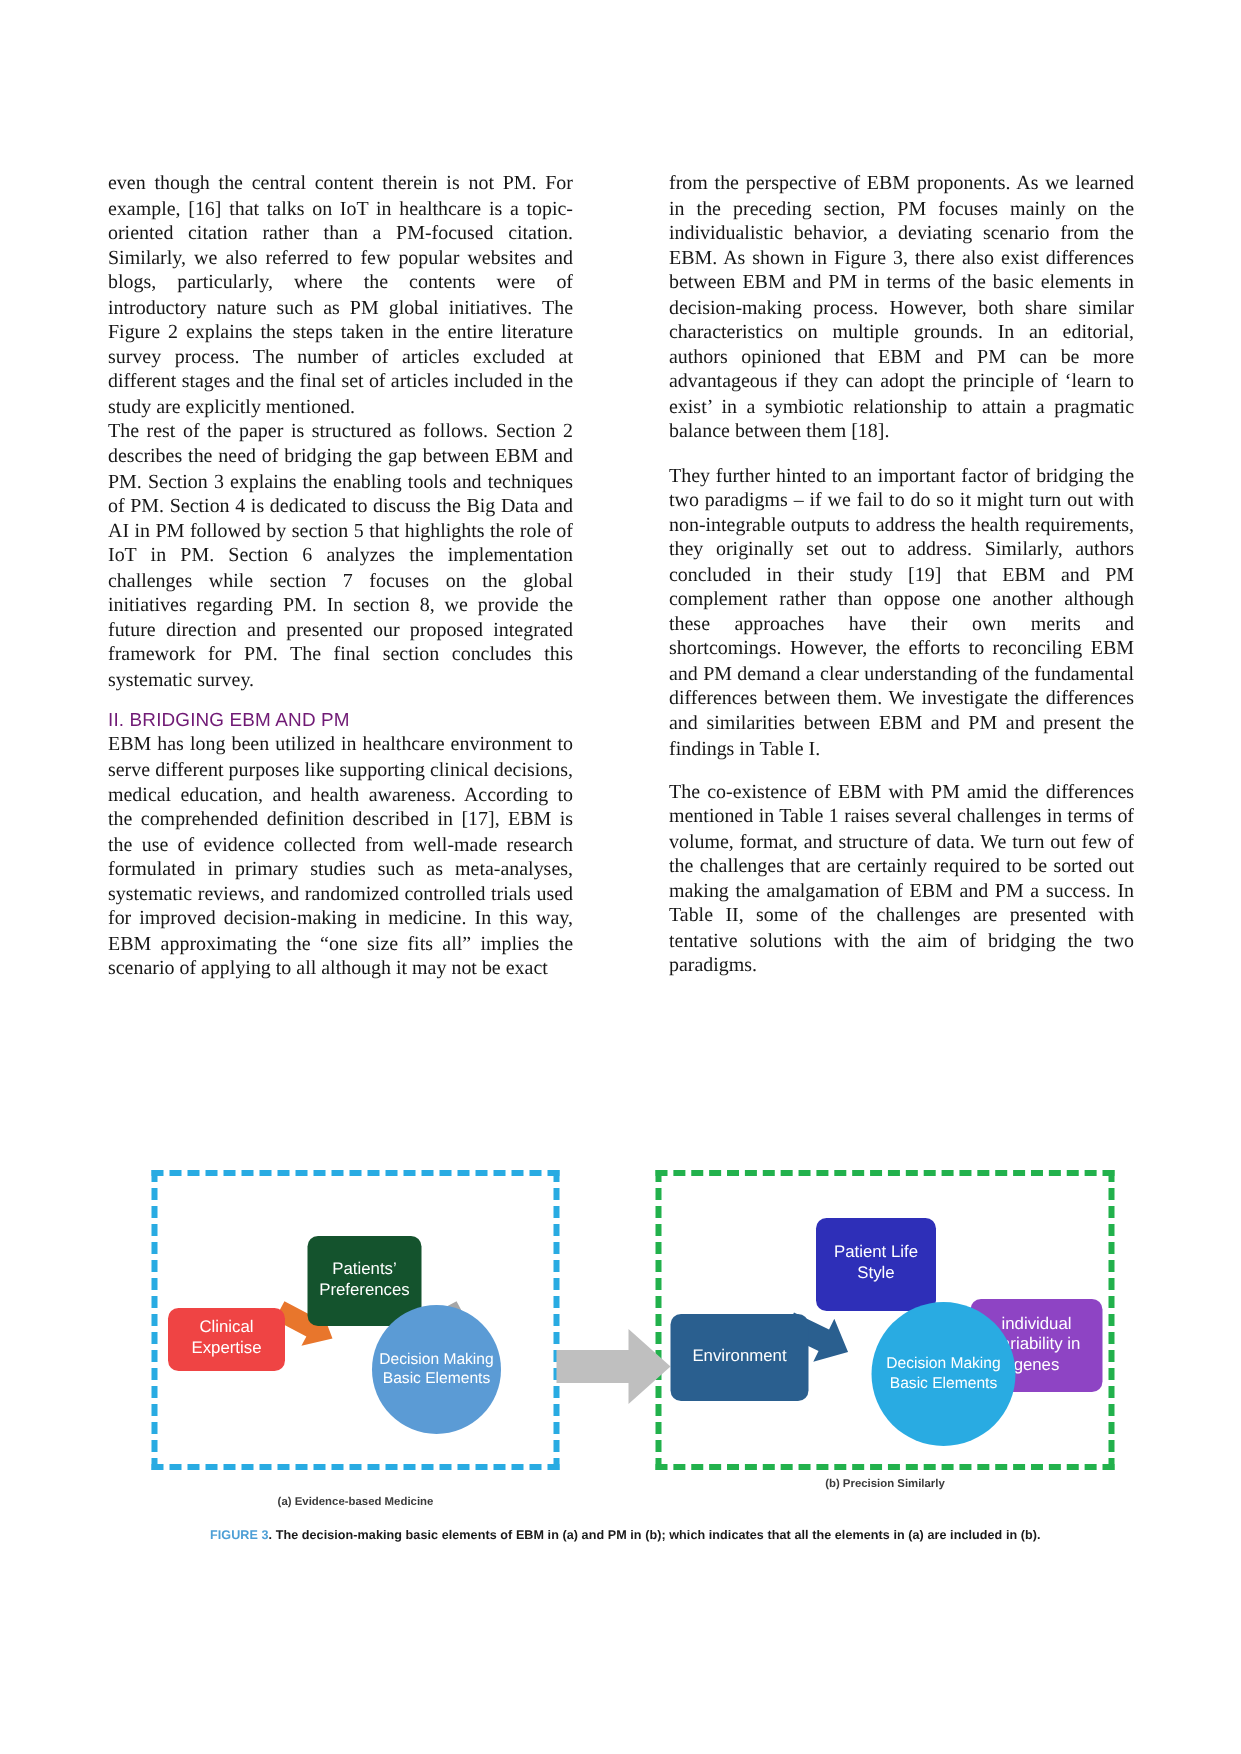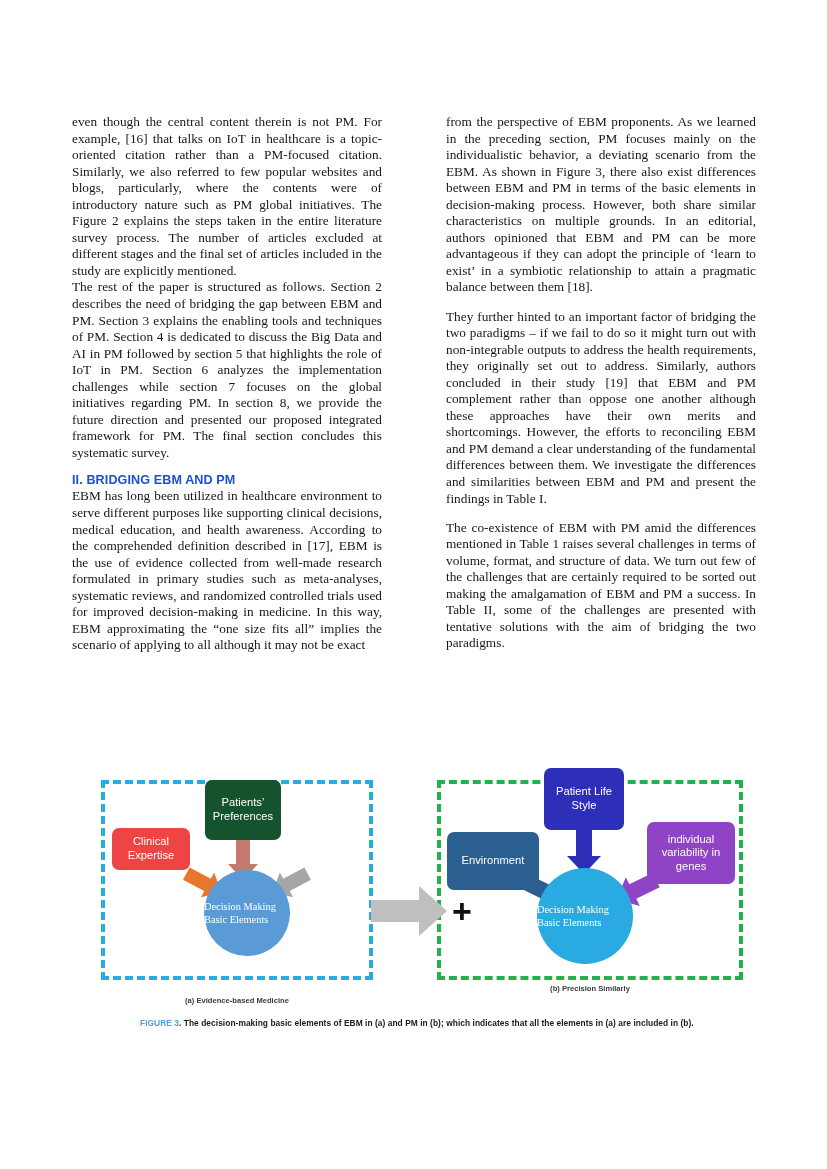--- a/index.html
+++ b/index.html
@@ -31,23 +31,23 @@
     text-justify:inter-word;
     hyphens:none;
     color:#171717;
   }
   p.gap { margin-top:12.5px; }
 
   h2.section-heading {
     margin:12px 0 1px 0;
     font-family:"Liberation Sans", sans-serif;
     font-size:12.6px;
-    font-weight:bold;
+    font-weight:normal;
     letter-spacing:0.1px;
-    color:#1d4ed8;
+    color:#701a75;
   }
 
   
   .figure {
     position:absolute;
     left:72px; top:752px;
     width:684px;
   }
   .figure-body {
     position:relative;
@@ -89,32 +89,34 @@
     border-radius:7px;
     color:#ffffff;
     font-family:"Liberation Sans", sans-serif;
     font-size:11.2px;
     line-height:13.6px;
     display:flex;
     align-items:center;
     justify-content:center;
     text-align:center;
     padding:14px 4px;
+    margin-top:44px;
   }
   .circle {
     position:absolute;
     border-radius:50%;
     color:#ffffff;
-    font-family:Liberation Serif, serif;
+    font-family:Liberation Sans, sans-serif;
     font-size:10.4px;
     line-height:13.2px;
     display:flex;
     align-items:center;
     justify-content:center;
-    text-align:left;
+    text-align:center;
+    margin-left:44px;
   }
 
   
   .n-clinical   { left:40px;  top:76px;  width:78px;  height:42px;  background:#ef4444; }
   .n-patients   { left:133px; top:28px;  width:76px;  height:60px;  background:#14532d; }
   .n-research   { left:218px; top:74px;  width:78px;  height:56px;  background:#A6A6A6; }
   .c-dmbe-a     { left:132px; top:118px; width:86px;  height:86px;  background:#5B9BD5; }
 
   
   .n-environment{ left:375px; top:80px;  width:92px;  height:58px;  background:#2A5F8F; }

